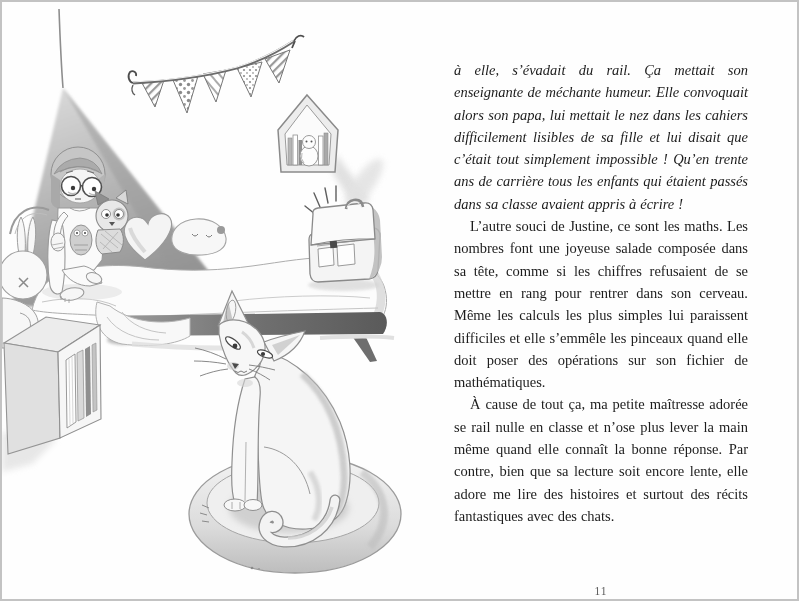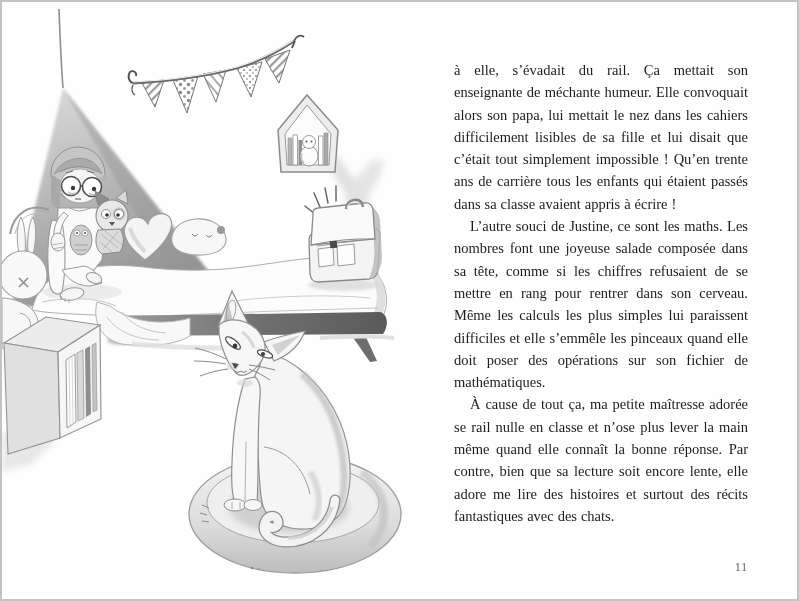--- a/index.html
+++ b/index.html
@@ -10,23 +10,23 @@
   }
   .illu-wrap { position:absolute; left:0; top:0; width:440px; height:597px; }
   .text-col {
     position:absolute; left:452px; top:57px; width:294px;
     color:#1c1c1c;
   }
   .text-col p {
     margin:0; font-size:14.5px; line-height:22.3px; text-align:justify;
     text-indent:16px; word-spacing:0.02em;
   }
-  .text-col p.no-indent { text-indent:0; }
+  .text-col p.no-indent { text-indent:0;font-style:italic; }
   .folio {
-    position:absolute; left:452px; top:559px; width:294px; text-align:right;
+    position:absolute; left:452px; top:583px; width:294px; text-align:center;
     font-size:11.5px; color:#5a5a5a; letter-spacing:1px;
   }
   svg { display:block; }
 </style>
 </head>
 <body>
 
 <div class="screen">
 
   <div class="illu-wrap">

